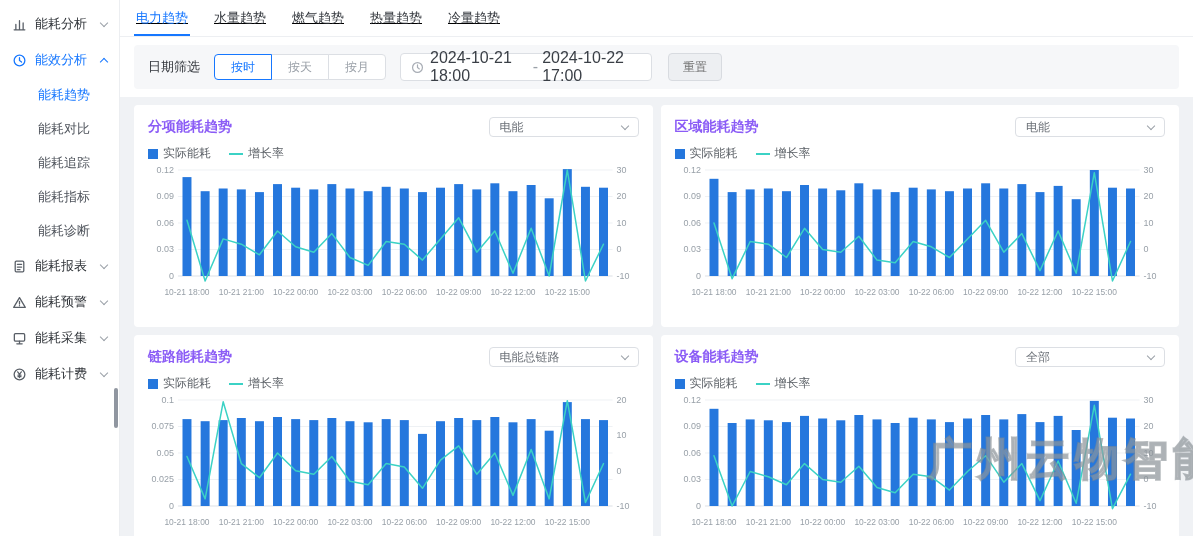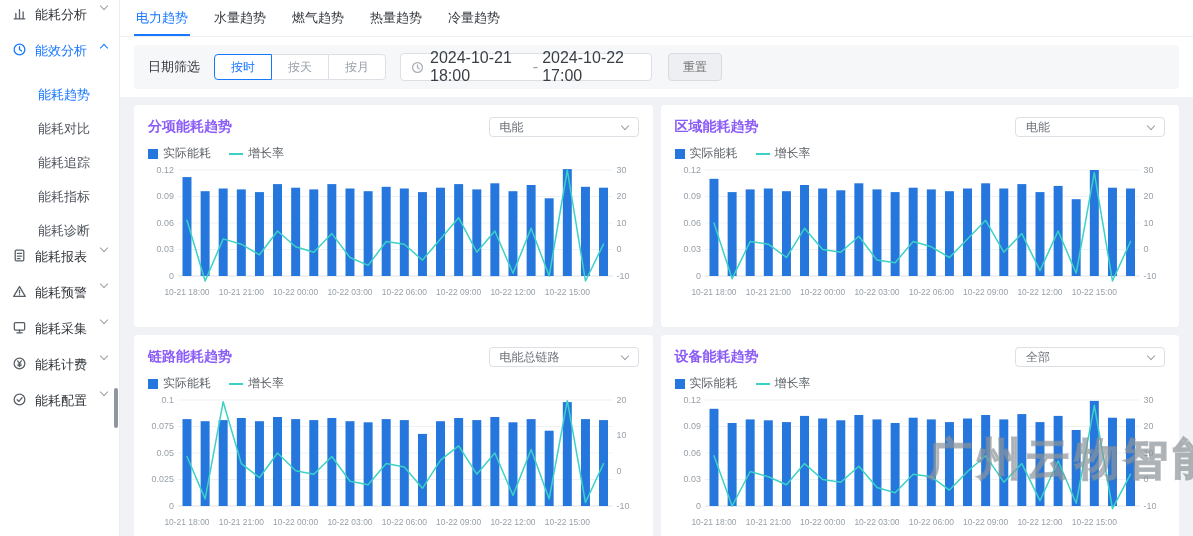--- a/index.html
+++ b/index.html
@@ -2,41 +2,41 @@
 <html style="--bar: #2577dd; --line: #3bd2c5;"><head>
 <meta charset="utf-8">
 <style>
   * { box-sizing: border-box; }
   html,body { margin:0; padding:0; }
   body { font-family:"Liberation Sans","DejaVu Sans",sans-serif; background:#fff; }
   .app { width:1193px; height:536px; background:#fff; display:flex; overflow:hidden; position:relative; }
 
   
   .sidebar { width:120px; flex-shrink:0; border-right:1px solid #eceef1; position:relative; padding-top:6px; background:#fff; }
-  .s-item { display:flex; height:36px; padding:0 12px; font-size:13px; color:#2f3338; cursor:pointer; }
+  .s-item { display:flex; align-items:center; height:36px; padding:0 12px; font-size:13px; color:#2f3338; cursor:pointer; }
   .s-ico { width:15px; height:15px; margin-right:8px; color:#595f67; flex-shrink:0; }
   .s-ico svg { width:100%; height:100%; display:block; }
   .chev { width:6px; height:6px; border-right:1.4px solid #9aa0a8; border-bottom:1.4px solid #9aa0a8; display:inline-block; flex-shrink:0; }
   .chev.down { transform:rotate(45deg); margin-top:-3px; }
   .chev.up { transform:rotate(-135deg); margin-top:3px; }
   .s-item .chev { margin-left:auto; }
   .s-item.active { color:#1677ff; }
   .s-item.active .s-ico { color:#1677ff; }
   .s-item.active .chev { border-color:#1677ff; }
   .s-sub-item { height:34px; line-height:34px; padding-left:38px; font-size:13px; color:#4f545c; cursor:pointer; }
   .s-sub-item.active { color:#1677ff; }
   .scroll-thumb { position:absolute; right:1px; top:388px; width:4px; height:40px; background:#9096a0; border-radius:2px; }
 
   
   .content { flex:1; display:flex; flex-direction:column; min-width:0; }
   .crumbs { padding:9px 14px 5px; font-size:12px; color:#9aa0a8; }
   .crumbs .cur { color:#32363c; }
   .crumb-sep { margin:0 6px; color:#c2c7cd; }
   .crumb-link { cursor:pointer; }
-  .tabs { display:flex; padding:0 14px; border-bottom:1px solid #edeff2; }
+  .tabs { display:flex; padding:0 14px; border-bottom:1px solid #edeff2;text-decoration:underline; }
   .tab { padding:9px 2px 7px; margin-right:22px; font-size:13px; font-weight:500; color:#32363c; cursor:pointer; border-bottom:2px solid transparent; }
   .tab.active { color:#1677ff; border-bottom-color:#1677ff; }
 
   
   .filterbar { margin:8px 14px; background:#f6f7f9; border-radius:4px; height:44px; display:flex; align-items:center; padding:0 14px; }
   .f-label { font-size:13px; font-weight:500; color:#32363c; margin-right:14px; }
   .seg { display:flex; }
   .seg-btn { height:26px; line-height:24px; padding:0 16px; font-size:12px; background:#fff; border:1px solid #dcdfe4; color:#9aa0a8; cursor:pointer; }
   .seg-btn:first-child { border-radius:4px 0 0 4px; }
   .seg-btn:last-child { border-radius:0 4px 4px 0; }
@@ -137,30 +137,20 @@
       <span class="s-ico">
         <svg viewBox="0 0 14 14" fill="none" stroke="currentColor" stroke-width="1.2" stroke-linecap="round">
             <circle cx="7" cy="7" r="5"></circle>
             <path d="M5.3 4.5 7 6.8l1.7-2.3M7 6.8v3M5.6 7.6h2.8M5.6 9h2.8"></path>
           </svg>
       </span>
       <span>能耗计费</span>
       <i class="chev down"></i>
     </div>
 
-    <div class="s-item">
-      <span class="s-ico">
-        <svg viewBox="0 0 14 14" fill="none" stroke="currentColor" stroke-width="1.2" stroke-linecap="round" stroke-linejoin="round">
-            <circle cx="7" cy="7" r="5"></circle>
-            <path d="M4.8 7.2 6.4 8.8 9.4 5.4"></path>
-          </svg>
-      </span>
-      <span>能耗配置</span>
-      <i class="chev down"></i>
-    </div>
 
     <div class="scroll-thumb"></div>
   </nav>
 
   <main class="content">
 
 
     <div class="tabs">
       <span class="tab active">电力趋势</span>
       <span class="tab">水量趋势</span>

